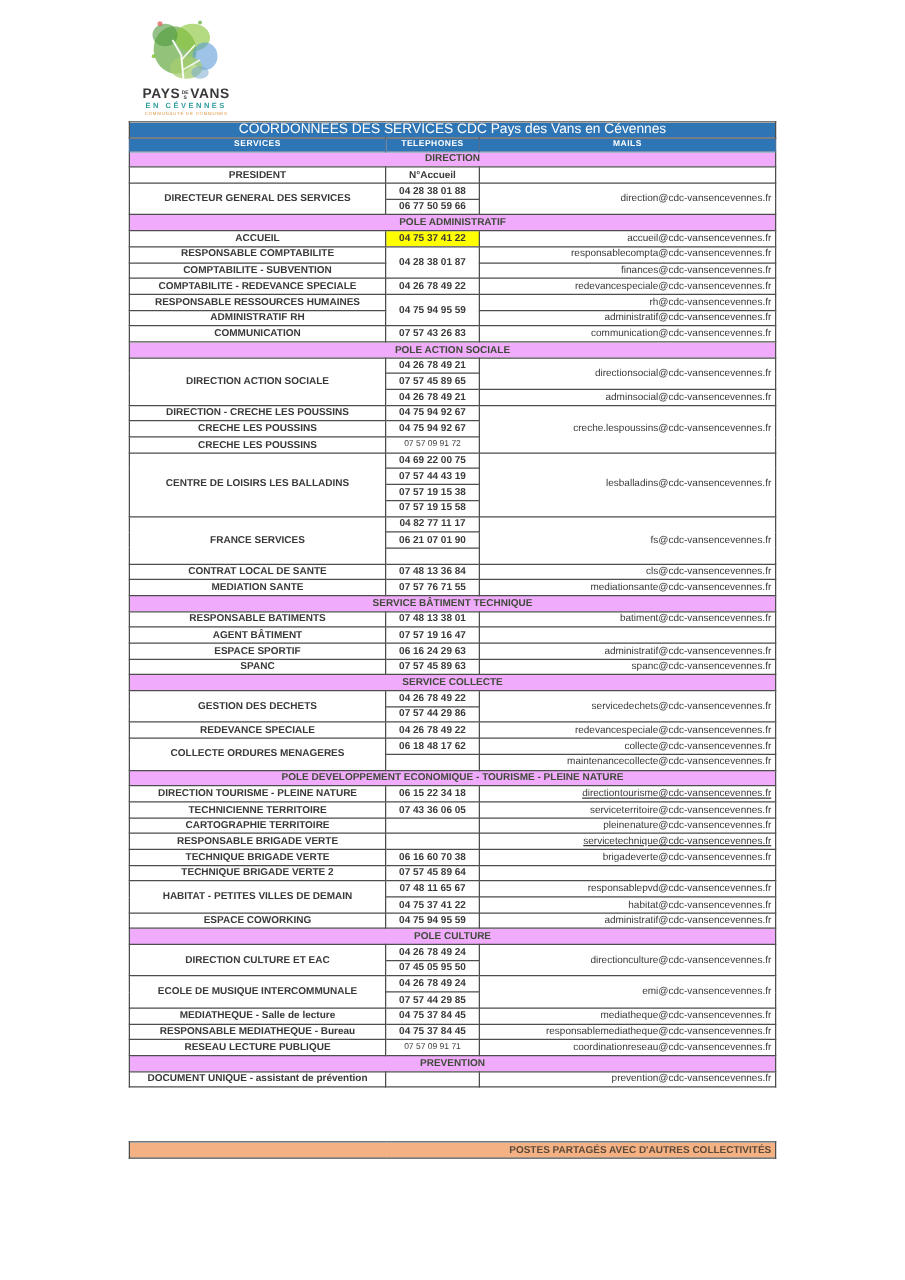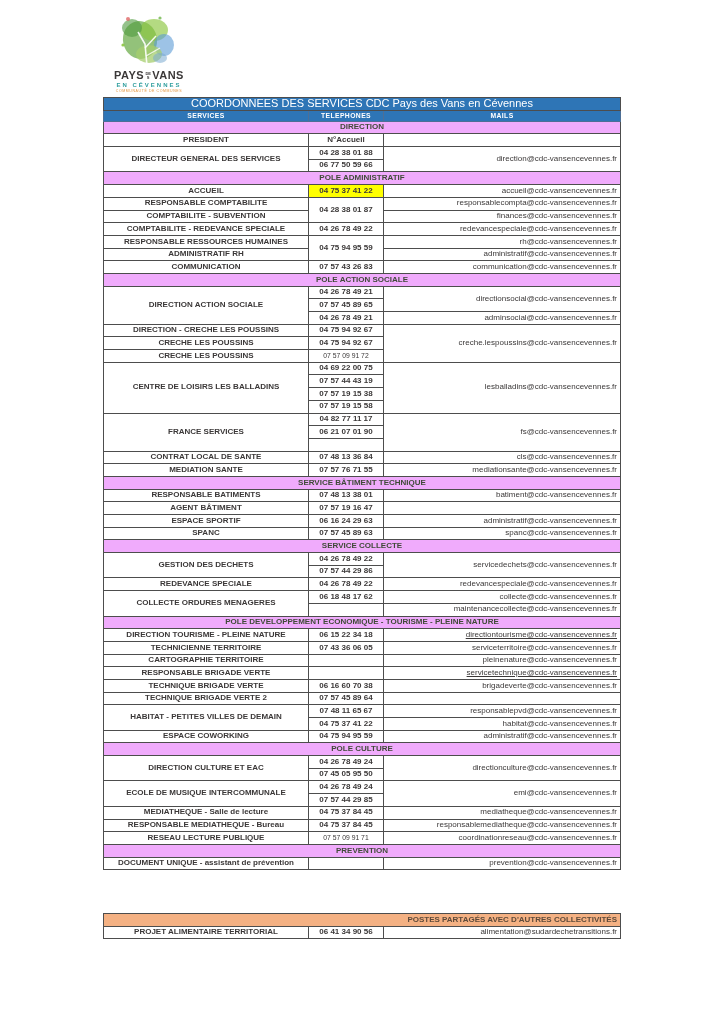--- a/index.html
+++ b/index.html
@@ -345,21 +345,16 @@
         <col style="width:205px">
         <col style="width:75px">
         <col style="width:237px">
       </colgroup>
     <thead>
       <tr>
         <th colspan="3" class="shared-title">POSTES PARTAGÉS AVEC D'AUTRES COLLECTIVITÉS</th>
       </tr>
     </thead>
     <tbody id="shared-body">
-        <tr>
-          <td class="c0">PROJET ALIMENTAIRE TERRITORIAL</td>
-          <td class="c1">06 41 34 90 56</td>
-          <td class="c2">alimentation@sudardechetransitions.fr</td>
-        </tr>
       </tbody>
   </table>
 
 </div>
 
 </body></html>

